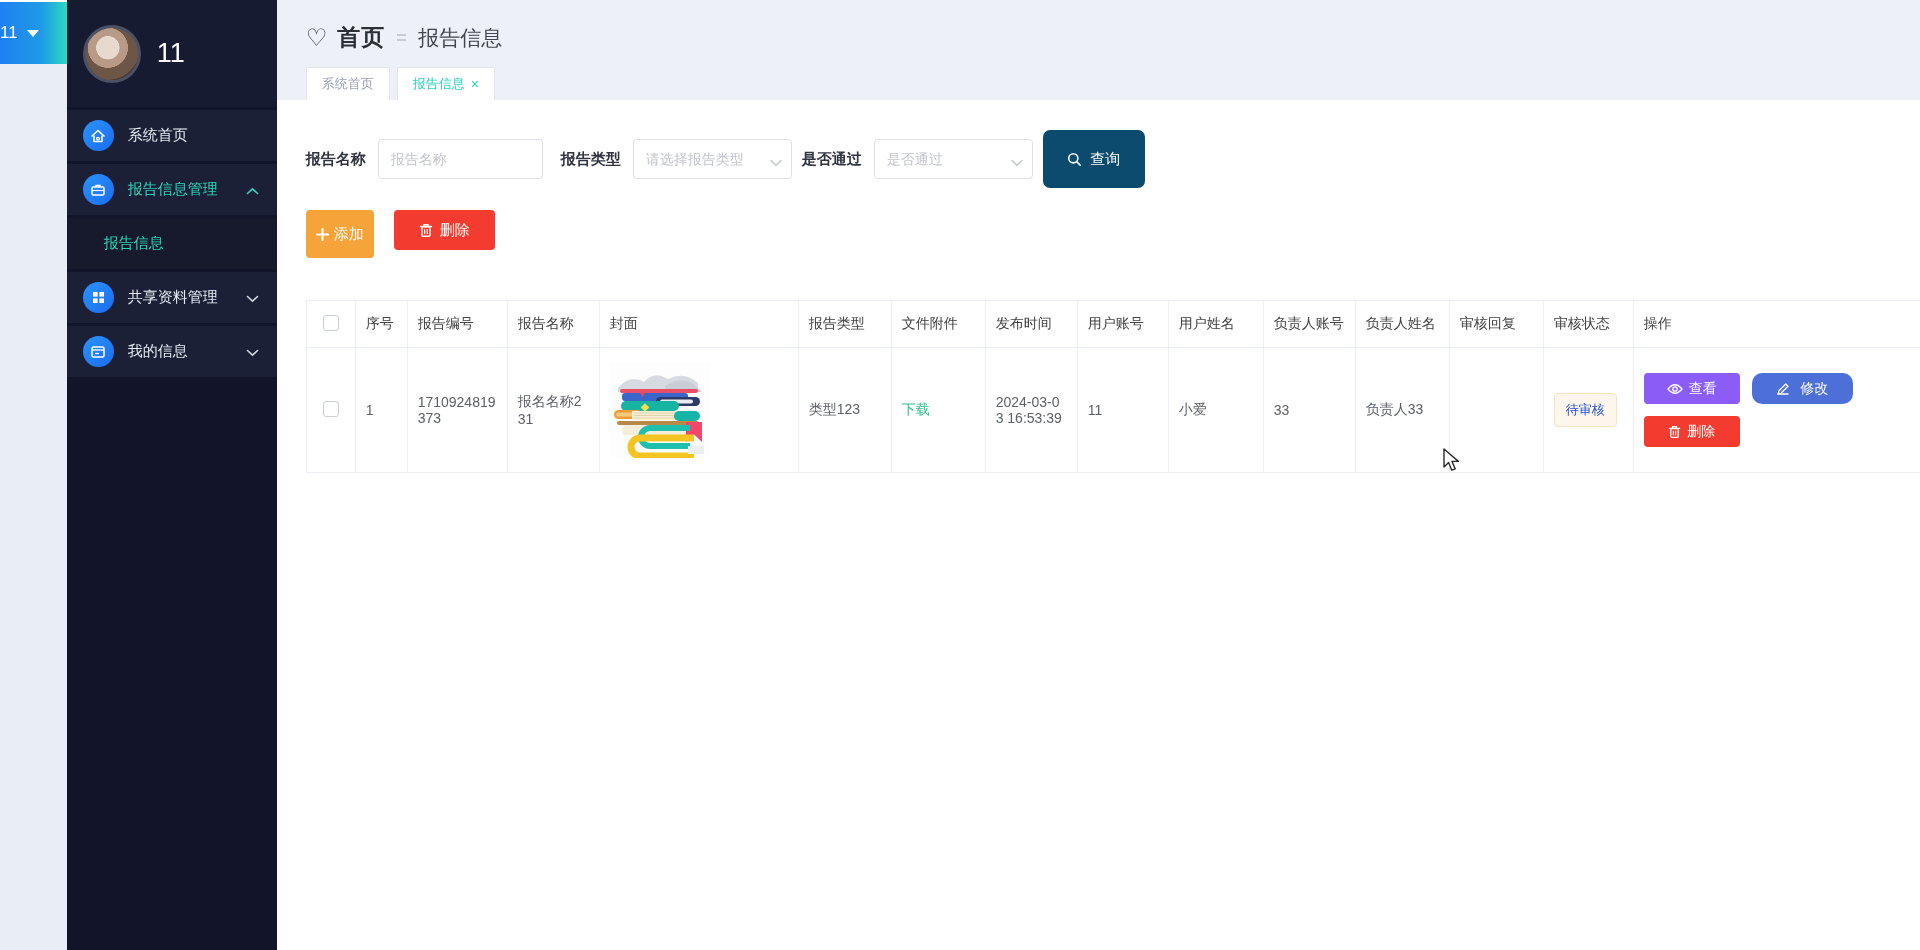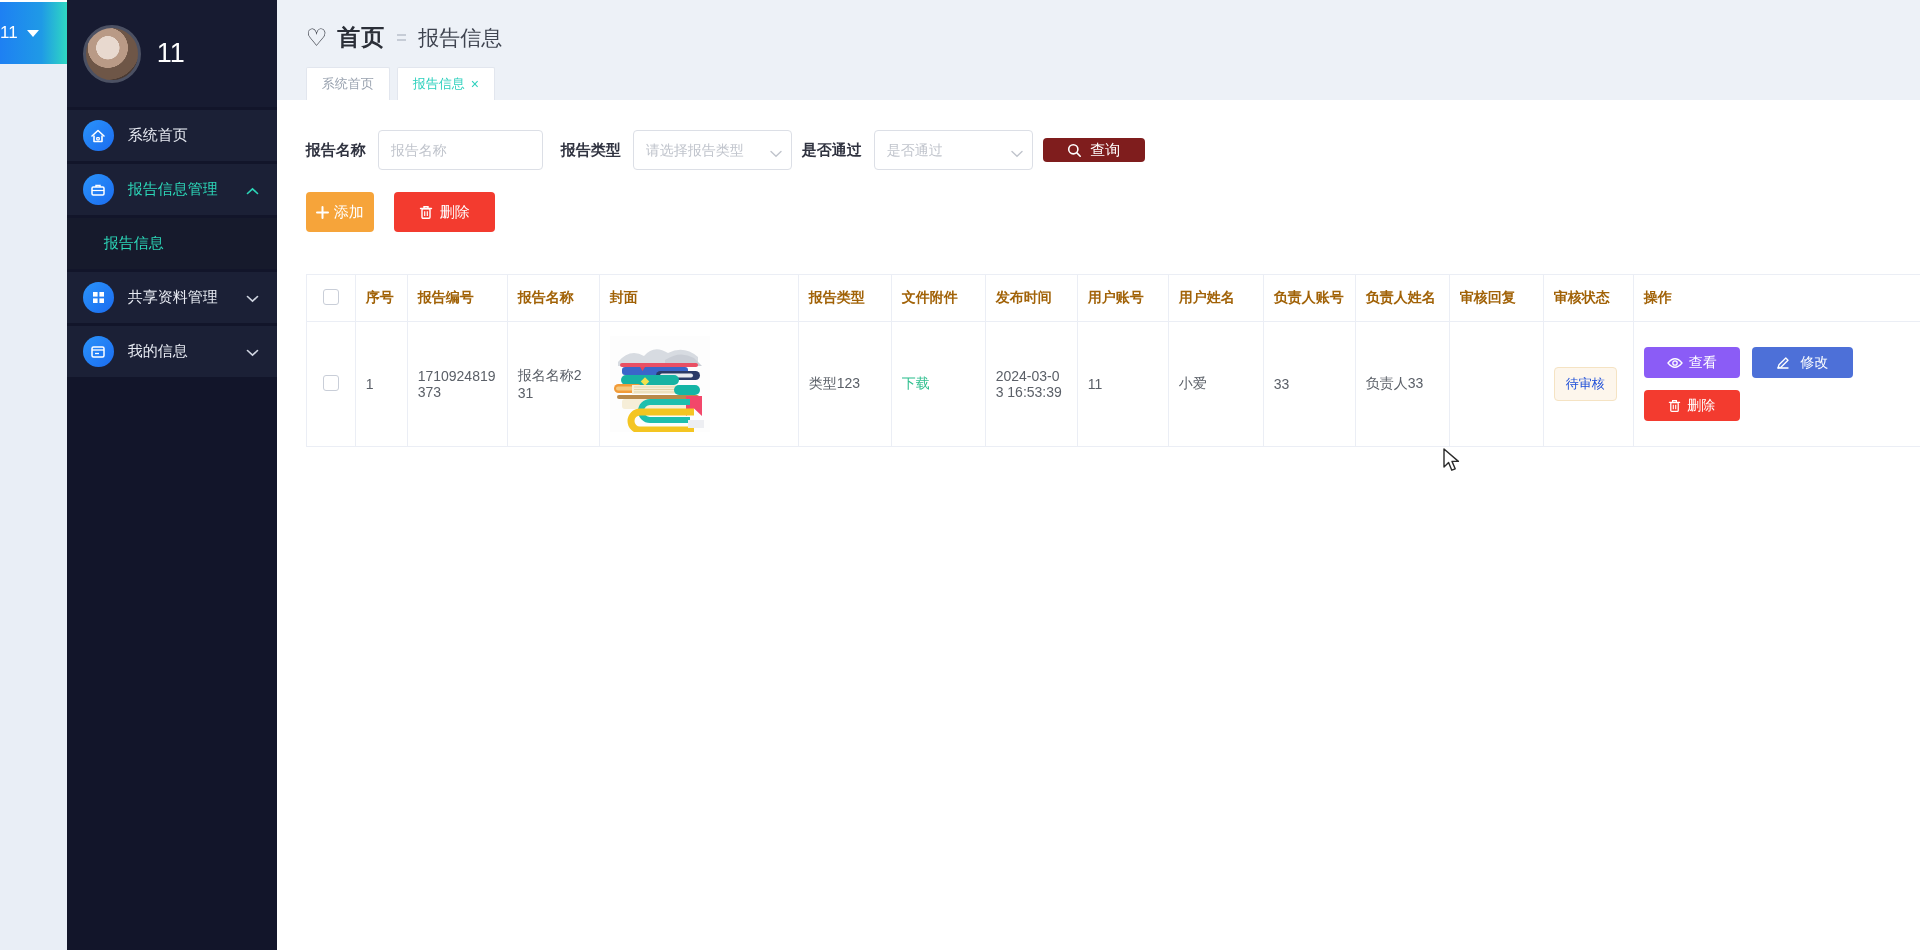--- a/index.html
+++ b/index.html
@@ -49,39 +49,39 @@
 
   
   .filters { display:flex; align-items:center; }
   .f-label { font-size:15px; font-weight:700; color:#303340; margin-right:12px; white-space:nowrap; }
   .f-input { width:165px; height:40px; border:1px solid #dcdfe6; border-radius:4px; padding:0 12px; font-size:14px; color:#606266; background:#fff; outline:none; margin-right:18px; font-family:inherit; }
   .f-input::placeholder { color:#c0c4cc; }
   .select-wrap { position:relative; margin-right:10px; }
   .select-wrap .f-input { margin-right:0; width:159px; padding-right:30px; cursor:pointer; }
   .select-chev { position:absolute; right:10px; top:14px; pointer-events:none; }
   .btn { border:none; border-radius:4px; color:#fff; font-size:15px; display:inline-flex; align-items:center; justify-content:center; gap:8px; cursor:pointer; font-family:inherit; }
-  .btn-search { width:102px; height:24px; background:#7f1d1d; }
+  .btn-search { width:102px; height:58px; background:#0c4a6e;border-radius:7px; }
   .toolbar { margin-top:22px; display:flex; gap:20px; }
-  .btn-add { width:68px; height:40px; background:#f6a43a; font-size:15px; gap:5px; }
+  .btn-add { width:68px; height:48px; background:#f6a43a; font-size:15px; gap:5px; }
   .btn-del-top { width:101px; height:40px; background:#f33b2f; gap:7px; }
 
   
   .table-wrap { margin-top:42px; width:1629px; }
   table { border-collapse:collapse; table-layout:fixed; width:1629px; font-size:14px; color:#5b6068; }
   th, td { border:1px solid #ebeef5; text-align:left; padding:8px 10px; vertical-align:middle; word-break:break-all; }
-  th { height:47px; color:#a16207; font-weight:700; font-size:14px; background:#fff;margin-top:22px; }
+  th { height:47px; color:#404040; font-weight:400; font-size:14px; background:#fff;margin-top:22px; }
   td { height:125px; }
   .cell-center { text-align:center; }
   .checkbox { width:16px; height:16px; border:1px solid #c9ced8; border-radius:3px; background:#fff; display:inline-block; cursor:pointer; }
   .cover-img { width:100px; height:96px; display:block; }
   .link-download { color:#2fbf8f; cursor:pointer; }
   .tag-pending { display:inline-block; background:#fdf6ec; border:1px solid #f5e3c3; color:#1d4ed8; font-size:13px; padding:7px 11px; border-radius:4px; }
   .ops { display:flex; flex-wrap:wrap; gap:12px; width:216px; }
   .btn-view { width:96px; height:31px; background:#8b5cf6; font-size:14px; gap:6px; }
-  .btn-edit { width:101px; height:31px; background:#4d70d8; font-size:14px; gap:10px; }
+  .btn-edit { width:101px; height:31px; background:#4d70d8; font-size:14px; gap:10px;border-radius:10px; }
   .btn-del  { width:96px; height:31px; background:#f33b2f; font-size:14px; gap:6px; }
 
   .cursor-arrow { position:absolute; left:1443px; top:448px; width:17px; height:24px; pointer-events:none; z-index:50; }
 </style>
 </head>
 <body>
 
 <div class="app">
 
   <div class="topbar">

